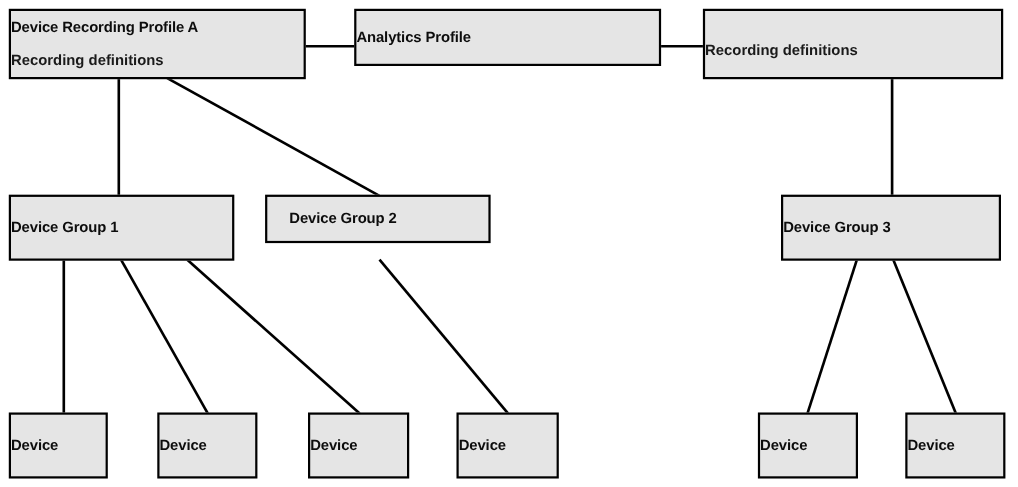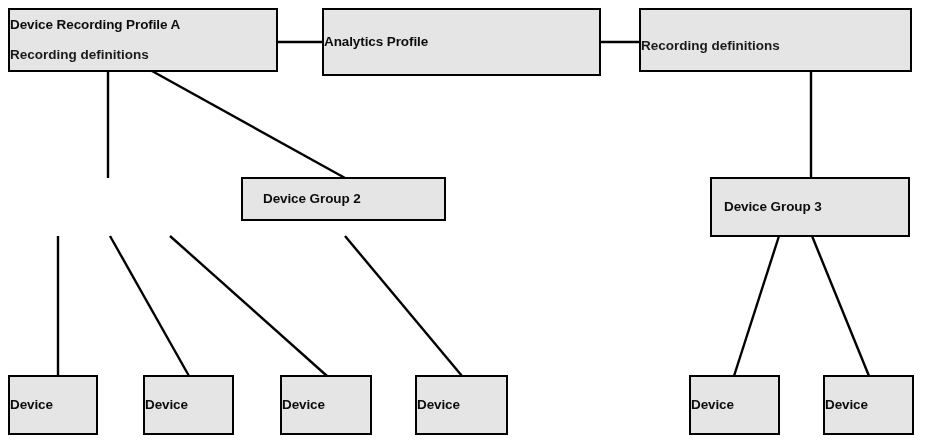--- a/index.html
+++ b/index.html
@@ -49,26 +49,26 @@
     font-weight: bold;
     line-height: 1.2;
     margin-top: 13px;
     color: #1a1a1a;
   }
   .node-title.only {
     margin: 0;
   }
   
   .profile-a { left: 8px;   top: 8px;   width: 270px; height: 64px; }
-  .profile-x { left: 322px; top: 8px;   width: 279px; height: 68px; }
+  .profile-x { left: 322px; top: 8px;   width: 279px; height: 52px; }
   .profile-b { left: 639px; top: 8px;   width: 273px; height: 64px; }
   
   .group-1 { left: 8px;   top: 177px; width: 205px; height: 60px; }
   .group-2 { left: 241px; top: 177px; width: 205px; height: 44px; padding-left: 20px; }
-  .group-3 { left: 710px; top: 177px; width: 200px; height: 60px; padding-left: 12px; }
+  .group-3 { left: 710px; top: 177px; width: 200px; height: 60px; }
   
   .device-1 { left: 8px;   top: 375px; width: 90px; height: 60px; }
   .device-2 { left: 143px; top: 375px; width: 91px; height: 60px; }
   .device-3 { left: 280px; top: 375px; width: 92px; height: 60px; }
   .device-4 { left: 415px; top: 375px; width: 93px; height: 60px; }
   .device-5 { left: 689px; top: 375px; width: 91px; height: 60px; }
   .device-6 { left: 823px; top: 375px; width: 91px; height: 60px; }
 </style>
 </head>
 <body>
@@ -97,20 +97,23 @@
   </div>
 
   <div class="node profile-x">
     <div class="node-title">Analytics Profile</div>
   </div>
 
   <div class="node profile-b">
     <div class="node-subtitle">Recording definitions</div>
   </div>
 
+  <div class="node group-1">
+    <div class="node-title only">Device Group 1</div>
+  </div>
 
   <div class="node group-2">
     <div class="node-title only">Device Group 2</div>
   </div>
 
   <div class="node group-3">
     <div class="node-title only">Device Group 3</div>
   </div>
 
   <div class="node device-1">

